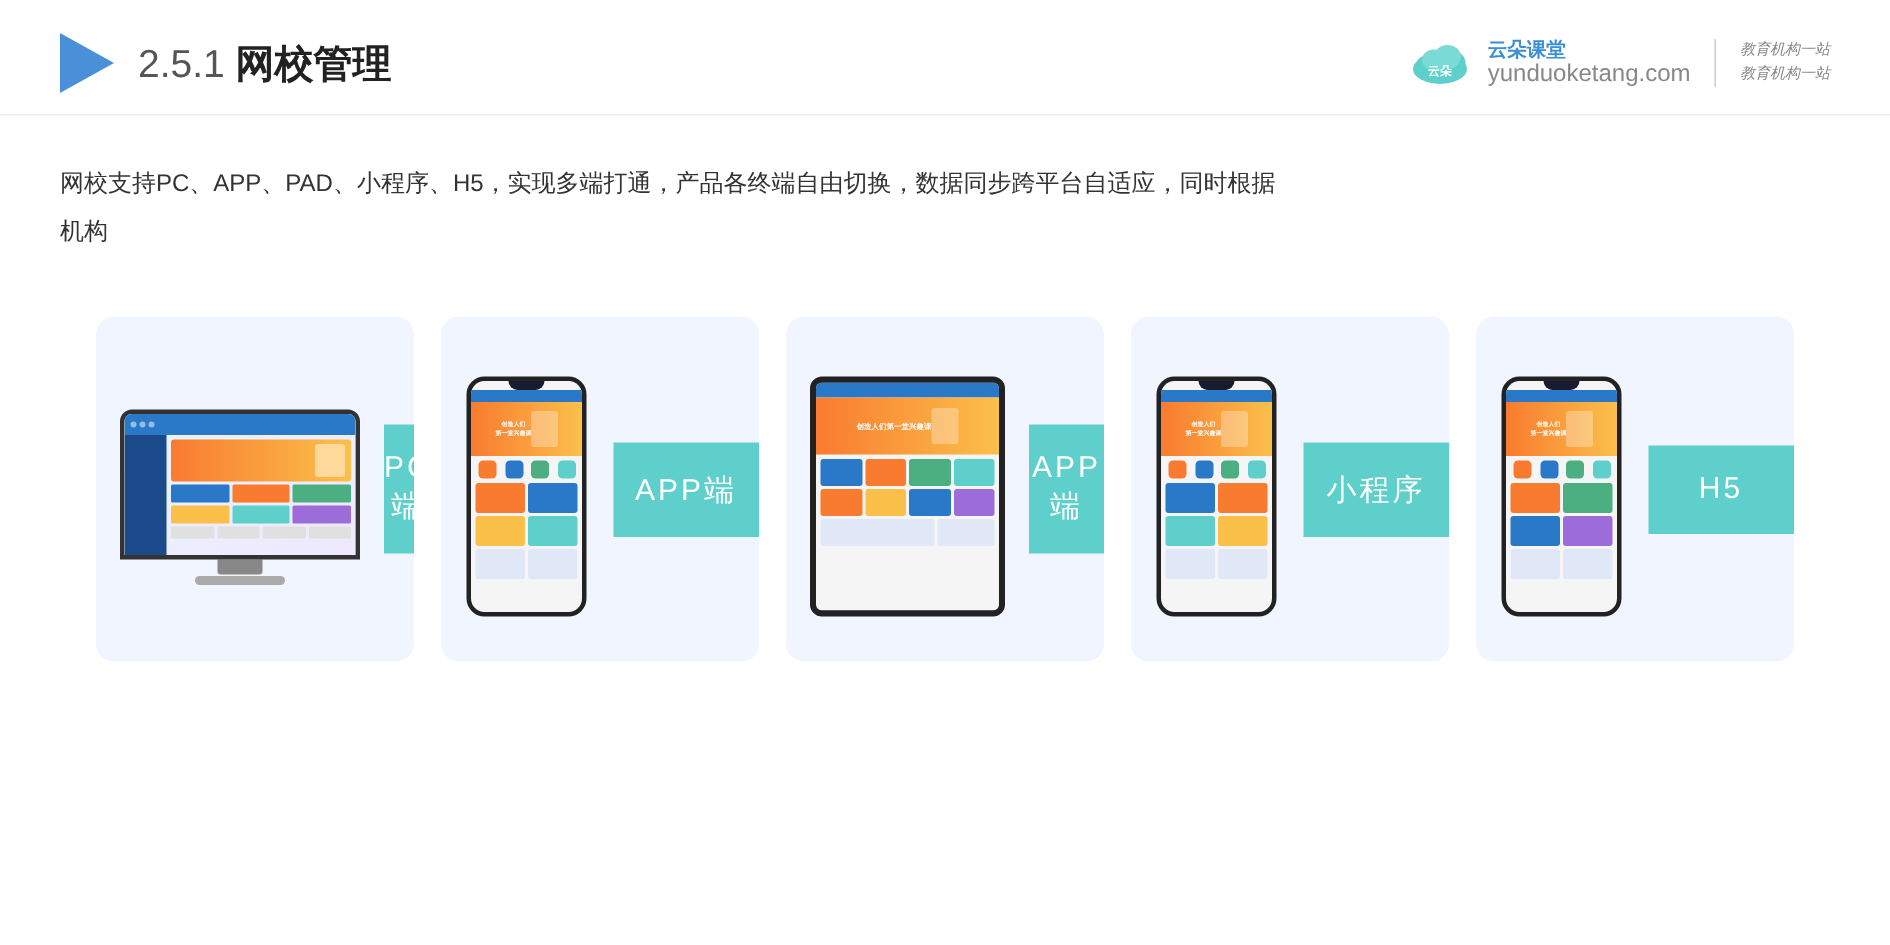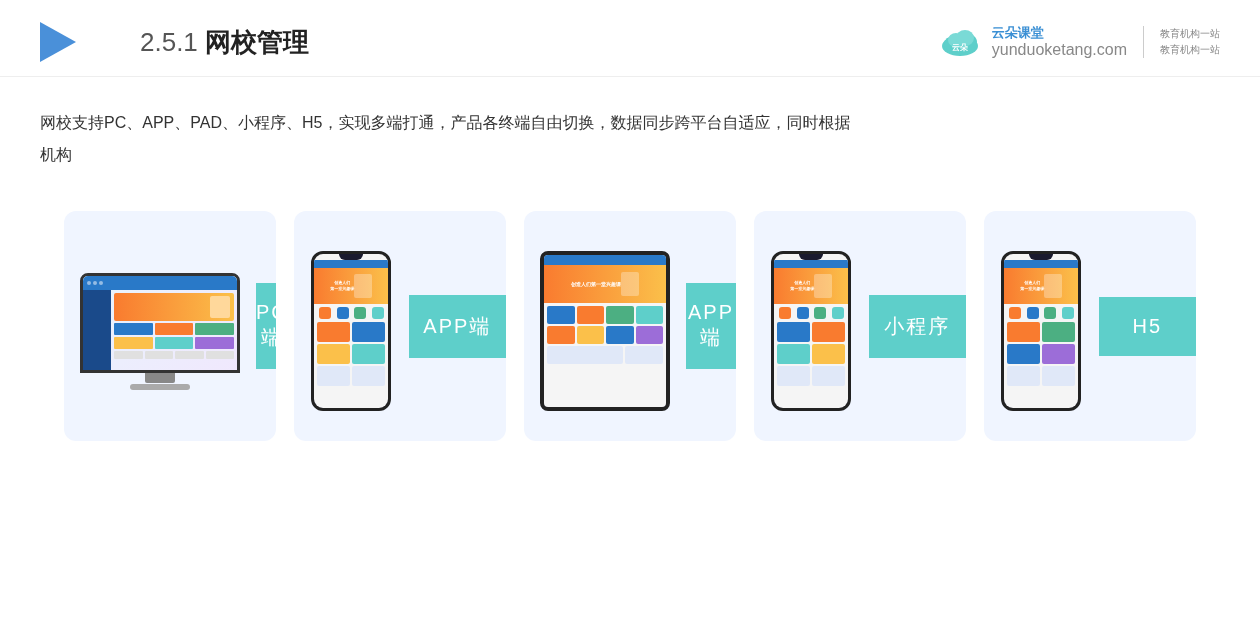--- a/index.html
+++ b/index.html
@@ -28,21 +28,20 @@
       width: 0;
       height: 0;
       border-top: 20px solid transparent;
       border-bottom: 20px solid transparent;
       border-left: 36px solid #4a90d9;
     }
     .page-title {
       font-size: 26px;
       color: #333;
       font-weight: 400;
-      margin-left: 48px;
     }
     .page-title-prefix {
       font-weight: 300;
       color: #555;
     }
     .page-title-bold {
       font-weight: 700;
       color: #222;
     }
 
@@ -75,20 +74,21 @@
     .brand-divider {
       width: 1px;
       height: 32px;
       background: #ccc;
       margin: 0 8px;
     }
     .brand-slogan {
       font-size: 10px;
       color: #888;
       line-height: 1.6;
+      font-style: italic;
     }
 
     
     .description {
       padding: 30px 40px 10px 40px;
       font-size: 16px;
       color: #333;
       line-height: 2;
       max-width: 900px;
     }

